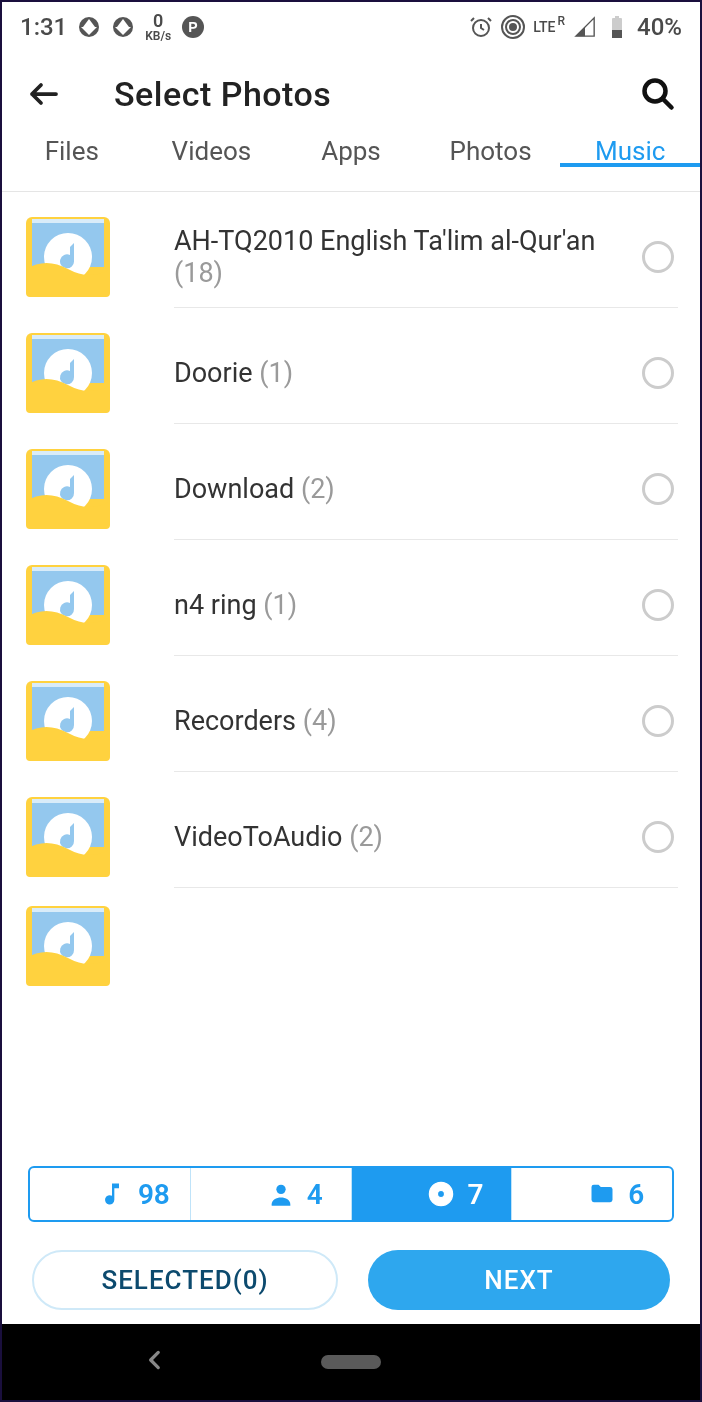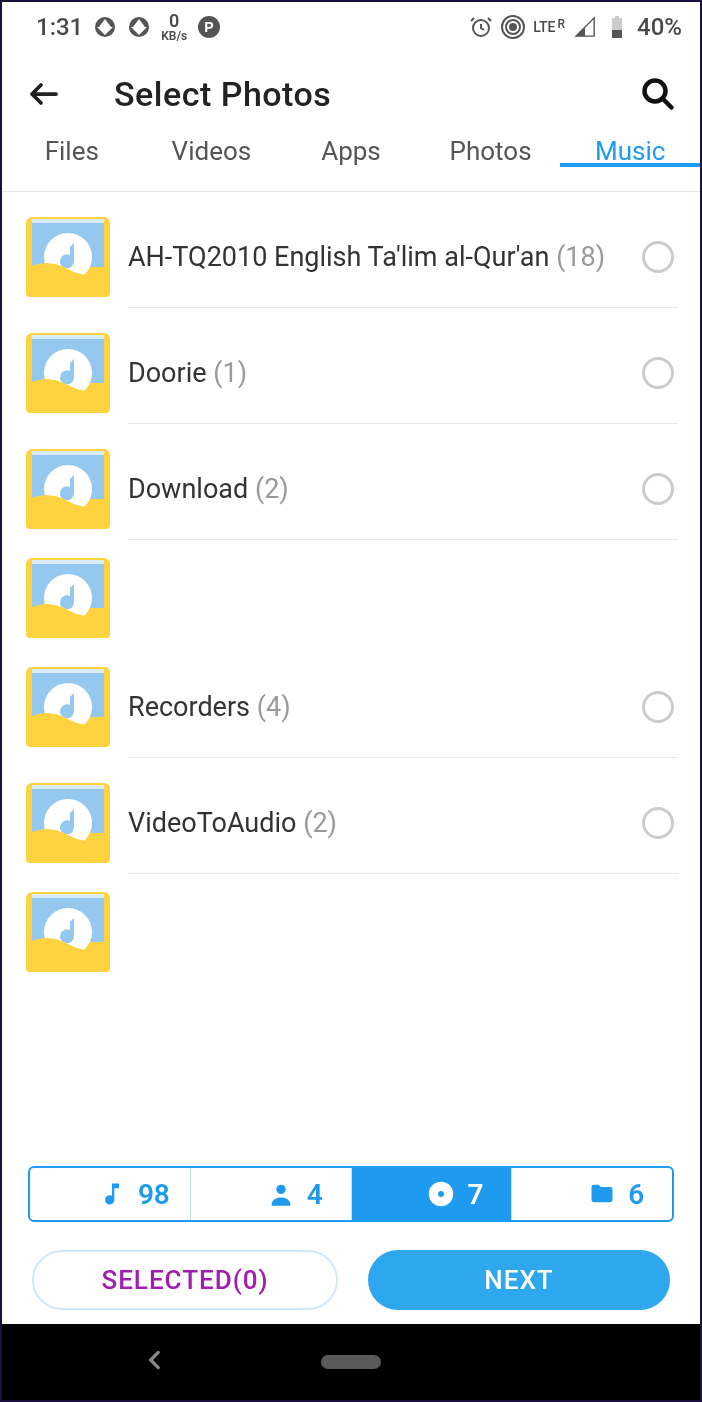--- a/index.html
+++ b/index.html
@@ -1,60 +1,60 @@
 <!DOCTYPE html>
 <html><head>
 <meta charset="utf-8">
 <style>
   * { box-sizing: border-box; margin: 0; padding: 0; }
   html, body { width: 702px; height: 1402px; font-family: -apple-system, Roboto, Arial, sans-serif; background: #fff; overflow: hidden; position: relative; }
   body { border: 2px solid #1a0f3d; }
 
   
-  .status-bar { height: 50px; display: flex; align-items: center; justify-content: space-between; padding: 0 18px; font-size: 24px; font-weight: 500; color: #4a4a4a; margin-left: 16px; }
+  .status-bar { height: 50px; display: flex; justify-content: space-between; padding: 8px 18px; font-size: 24px; font-weight: 500; color: #4a4a4a; }
   .status-left { display: flex; align-items: center; gap: 10px; }
   .status-right { display: flex; align-items: center; gap: 8px; }
   .kbs { display: flex; flex-direction: column; align-items: center; font-size: 12px; line-height: 1; font-weight: 600; }
   .kbs .n { font-size: 18px; }
   .ic { width: 24px; height: 24px; display: inline-flex; align-items: center; justify-content: center; }
 
   
   .header { height: 84px; display: flex; align-items: center; padding: 0 22px; gap: 50px; }
   .back { width: 40px; height: 40px; display: flex; align-items: center; justify-content: center; }
   .title { font-size: 34px; font-weight: 500; color: #222; letter-spacing: 0.5px; }
   .search { margin-left: auto; width: 40px; height: 40px; display:flex; align-items:center; justify-content:center; }
 
   
   .tabs { height: 56px; display: flex; align-items: flex-start; border-bottom: 1px solid #e5e5e5; }
   .tab { flex: 1; display: flex; align-items: center; justify-content: center; font-size: 26px; color:#555; font-weight: 400; position: relative; }
   .tab.active { color: #1e9bf0; }
   .tab.active::after { content:""; position:absolute; bottom:-1px; left:0; right:0; height:4px; background:#1e9bf0; }
 
   
   .list { }
-  .row { display: flex; align-items: center; padding: 14px 22px 0 22px; }
+  .row { display: flex; align-items: center; padding: 14px 22px 0 22px; gap: 46px; }
   .row-body { flex:1; display:flex; align-items:center; gap:20px; height:102px; border-bottom: 1px solid #e8e8e8; margin-left: 16px; }
   .row:first-child .row-body { }
   .thumb { width: 88px; height: 88px; flex-shrink: 0; position: relative; }
   .name { font-size: 27px; color: #333; flex:1; }
   .name .cnt { color: #9a9a9a; }
   .radio { width: 32px; height: 32px; border-radius: 50%; border: 3px solid #ccc; flex-shrink:0; margin-right: 4px; }
 
   
   .counts { position: absolute; left: 26px; right: 26px; bottom: 178px; height: 56px; border: 2px solid #1e9bf0; border-radius: 6px; display: flex; overflow: hidden; }
   .count { flex:1; display:flex; align-items:center; justify-content:center; gap:12px; font-size: 28px; font-weight: 600; color:#1e9bf0; border-right: 1px solid #bfe3f9; padding-left: 48px; }
   .count:last-child { border-right: none; }
   .count.active { background:#1e9bf0; color:#fff; }
   .count svg { width: 28px; height: 28px; }
   .count.active svg { fill:#fff; stroke:#fff; }
 
   
   .actions { position:absolute; left: 30px; right: 30px; bottom: 90px; height: 60px; display:flex; gap: 30px; }
   .btn { flex:1; border-radius: 40px; display:flex; align-items:center; justify-content:center; font-size: 26px; font-weight: 500; letter-spacing: 1px; }
-  .btn.selected { border: 2px solid #cfe9f8; color: #a21caf; background:#fff; }
+  .btn.selected { border: 2px solid #cfe9f8; color: #0c4a6e; background:#fff; }
   .btn.next { background:#2ea7ee; color:#fff; }
 
   
   .navbar { position:absolute; bottom:0; left:0; right:0; height:76px; background:#000; display:flex; align-items:center; justify-content:center; }
   .navbar .pill { width: 60px; height: 14px; background:#5a5a5a; border-radius: 8px; }
   .navbar .nback { position:absolute; left: 140px; color:#888; }
 
 </style>
 </head>
 <body>
@@ -201,20 +201,24 @@
     <div class="row">
       <div class="thumb"><svg viewBox="0 0 88 88" width="88" height="88">
   <rect x="0" y="0" width="88" height="88" rx="8" fill="#fff"></rect>
   <rect x="2" y="4" width="84" height="80" rx="6" fill="#ffd23f"></rect>
   <rect x="8" y="10" width="72" height="44" fill="#94c8ee"></rect>
   <rect x="8" y="6" width="72" height="4" fill="#d9ecf9"></rect>
   <circle cx="44" cy="44" r="24" fill="#fff"></circle>
   <path d="M50 30 v18 a7 7 0 1 1 -4 -6 V34 l4 -4" fill="#94c8ee"></path>
   <path d="M2 56 Q 22 44 44 56 T 86 56 V 80 Q 86 84 82 84 H 6 Q 2 84 2 80 Z" fill="#ffd23f"></path>
 </svg></div>
+      <div class="row-body">
+        <div class="name"><span>n4 ring</span> <span class="cnt">(1)</span></div>
+        <div class="radio"></div>
+      </div>
     </div>
     <div class="row">
       <div class="thumb"><svg viewBox="0 0 88 88" width="88" height="88">
   <rect x="0" y="0" width="88" height="88" rx="8" fill="#fff"></rect>
   <rect x="2" y="4" width="84" height="80" rx="6" fill="#ffd23f"></rect>
   <rect x="8" y="10" width="72" height="44" fill="#94c8ee"></rect>
   <rect x="8" y="6" width="72" height="4" fill="#d9ecf9"></rect>
   <circle cx="44" cy="44" r="24" fill="#fff"></circle>
   <path d="M50 30 v18 a7 7 0 1 1 -4 -6 V34 l4 -4" fill="#94c8ee"></path>
   <path d="M2 56 Q 22 44 44 56 T 86 56 V 80 Q 86 84 82 84 H 6 Q 2 84 2 80 Z" fill="#ffd23f"></path>

